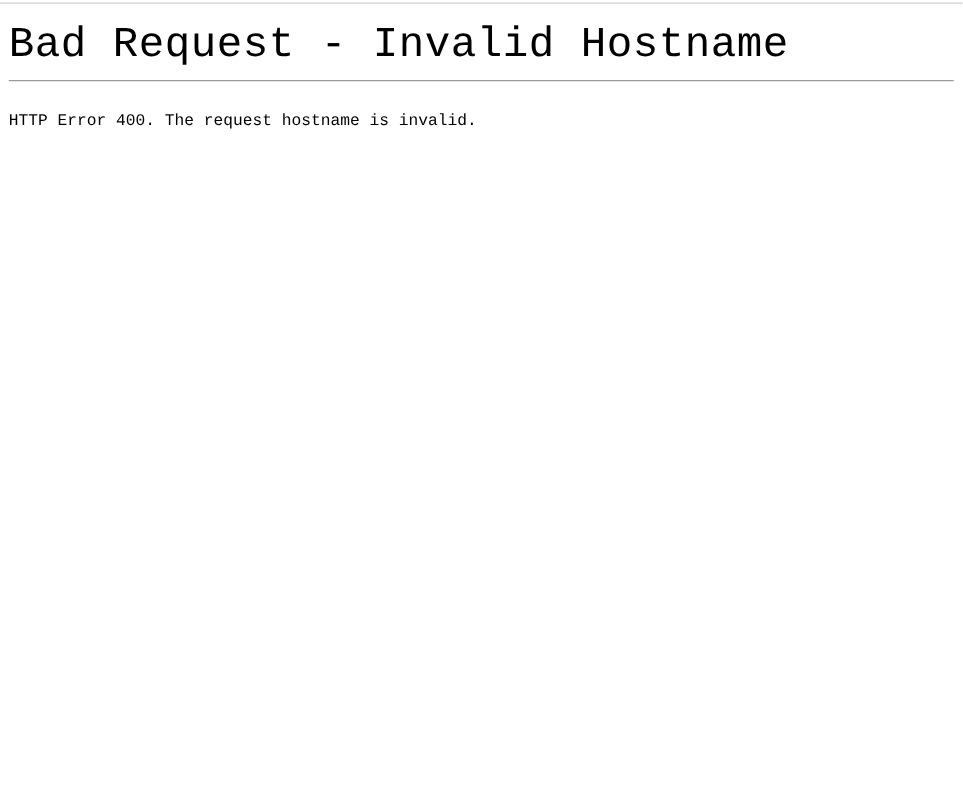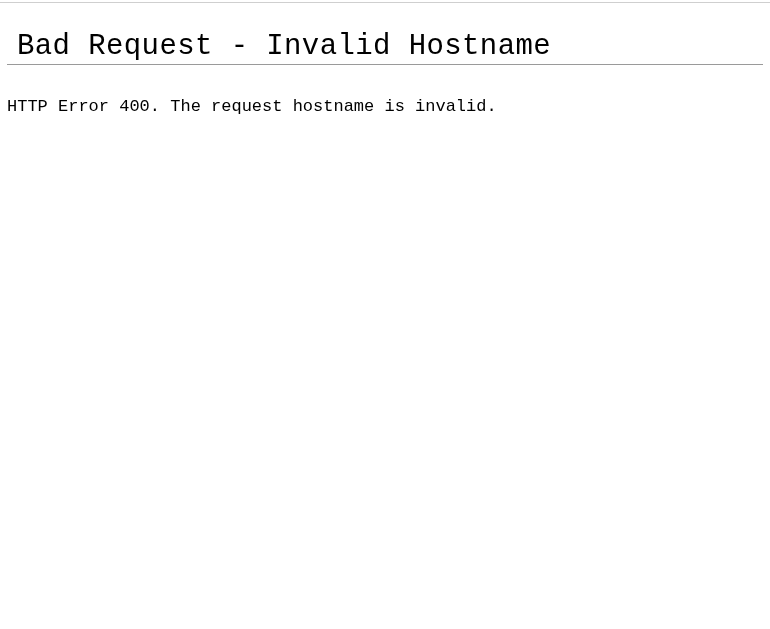--- a/index.html
+++ b/index.html
@@ -39,27 +39,27 @@
   }
 
   .content {
     position: absolute;
     top: 0;
     left: 0;
     width: 770px;
   }
 
   .error-heading {
-    margin: 10px;
+    margin: 0;
     padding: 0;
     position: absolute;
     top: 21px;
     left: 7px;
     font-family: "Liberation Mono", "DejaVu Sans Mono", monospace;
-    font-size: 29px;
+    font-size: 34px;
     line-height: 32px;
     font-weight: 400;
     letter-spacing: 0.4px;
     color: #000000;
     white-space: pre;
   }
 
   .heading-rule {
     position: absolute;
     top: 64px;
@@ -70,24 +70,24 @@
     border: 0;
     line-height: 0;
     font-size: 0;
     margin: 0;
   }
 
   .error-body {
     margin: 0;
     padding: 0;
     position: absolute;
-    top: 98px;
+    top: 88px;
     left: 7px;
     font-family: "Liberation Mono", "DejaVu Sans Mono", monospace;
-    font-size: 17px;
+    font-size: 13px;
     line-height: 18px;
     font-weight: 400;
     color: #000000;
     white-space: pre;
   }
 </style>
 </head>
 <body>
 
 <div class="error-page">

